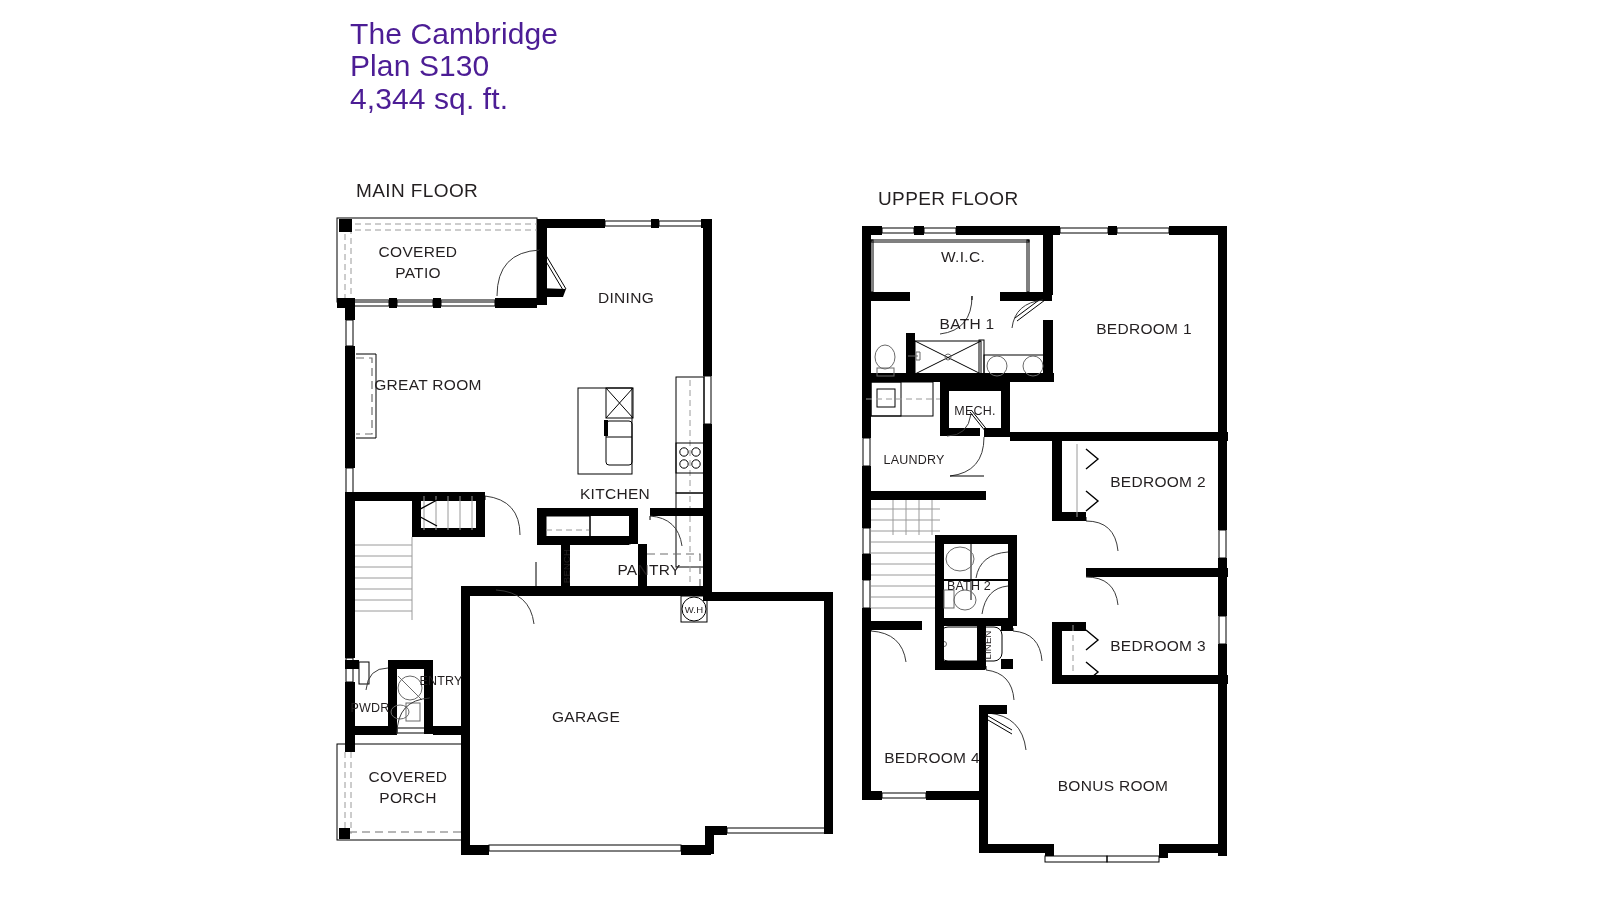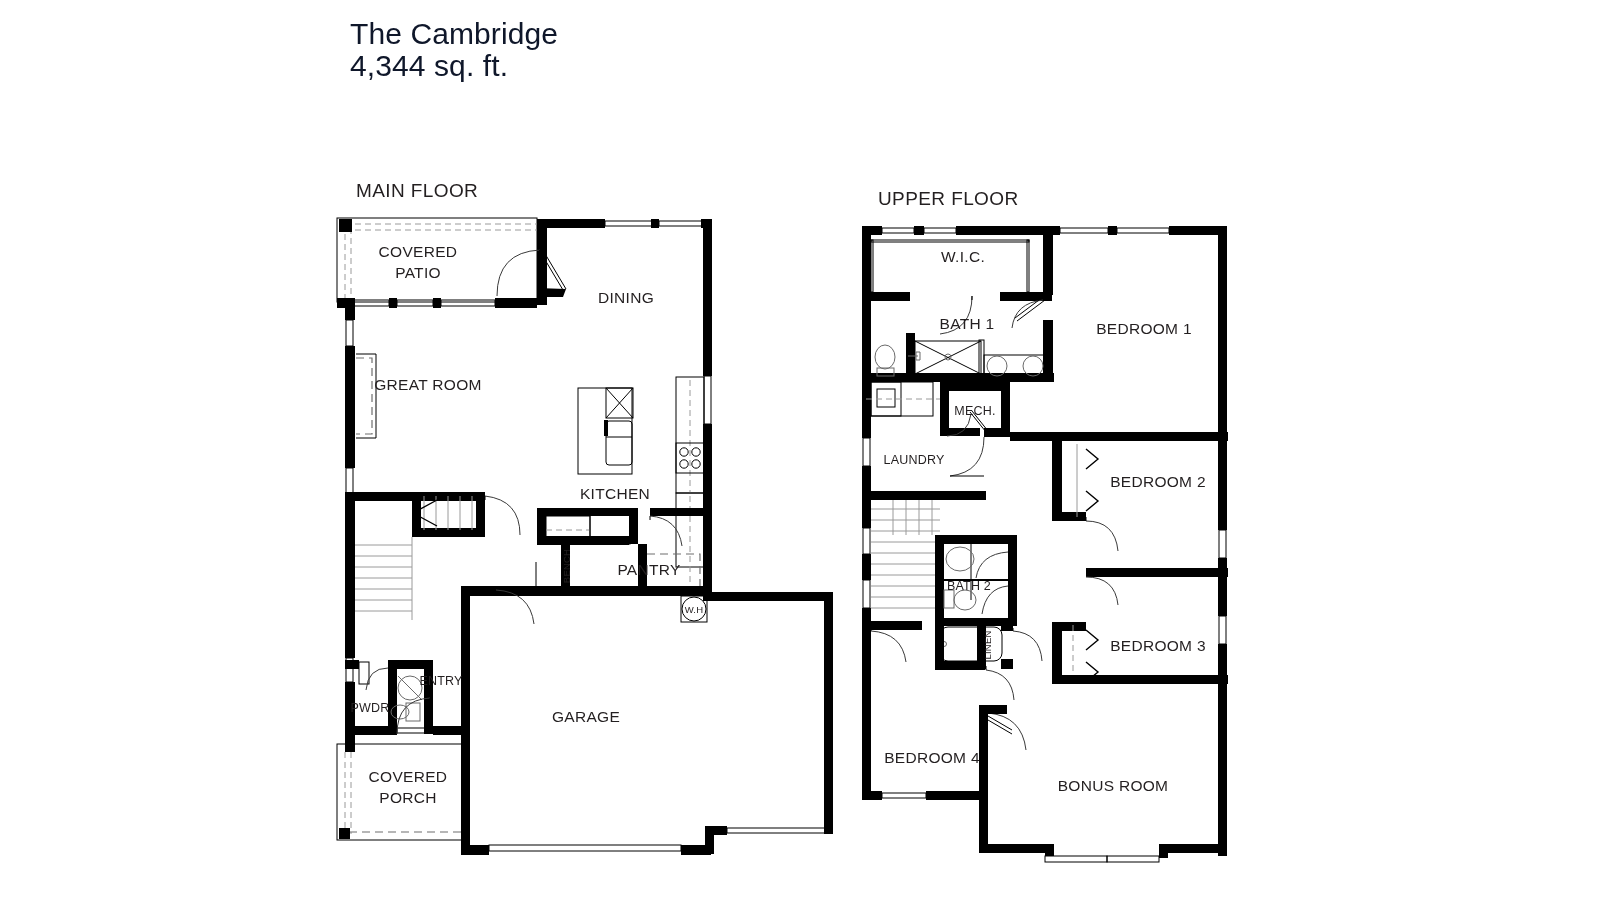--- a/index.html
+++ b/index.html
@@ -3,21 +3,21 @@
 <meta charset="utf-8">
 <title>The Cambridge Plan S130 Floor Plan</title>
 <style>
   html,body{margin:0;padding:0;background:#ffffff;}
   body{
     width:1600px;height:900px;position:relative;overflow:hidden;
     font-family:"Liberation Sans","DejaVu Sans",sans-serif;
     color:#1a1a1a;
   }
   #titleblock{position:absolute;left:350px;top:18px;line-height:1.08;}
-  #titleblock div{font-size:30px;font-weight:400;letter-spacing:.1px;color:#0f172a;}
+  #titleblock div{font-size:30px;font-weight:400;letter-spacing:.1px;color:#4c1d95;}
   .floor-caption{position:absolute;font-size:19px;letter-spacing:.4px;color:#231f20;}
   #main-caption{left:356px;top:180px;text-align:center;}
   #upper-caption{left:878px;top:180px;margin-top:8px;}
   svg{position:absolute;left:0;top:0;width:1600px;height:900px;}
   text{font-family:"Liberation Sans","DejaVu Sans",sans-serif;fill:#231f20;}
   .rm{font-size:15.5px;letter-spacing:.3px;}
   .rm-sm{font-size:12.5px;letter-spacing:.2px;}
   .rm-xs{font-size:9.5px;letter-spacing:.2px;}
   .w{fill:#000;}
   .thin{fill:none;stroke:#000;stroke-width:1;}
@@ -26,20 +26,21 @@
   .dash{fill:none;stroke:#6f6f6f;stroke-width:1.2;stroke-dasharray:8 5;}
   .dash2{fill:none;stroke:#9a9a9a;stroke-width:1;stroke-dasharray:6 4;}
   .swing{fill:none;stroke:#3a3a3a;stroke-width:1;}
   .fx{fill:none;stroke:#6a6a6a;stroke-width:1;}
 </style>
 </head>
 <body>
 
 <div id="titleblock">
   <div>The Cambridge</div>
+  <div>Plan S130</div>
   <div>4,344 sq. ft.</div>
 </div>
 
 <div class="floor-caption" id="main-caption">MAIN FLOOR</div>
 <div class="floor-caption" id="upper-caption">UPPER FLOOR</div>
 
 <svg viewBox="0 0 1600 900">
 
   <g>
 

